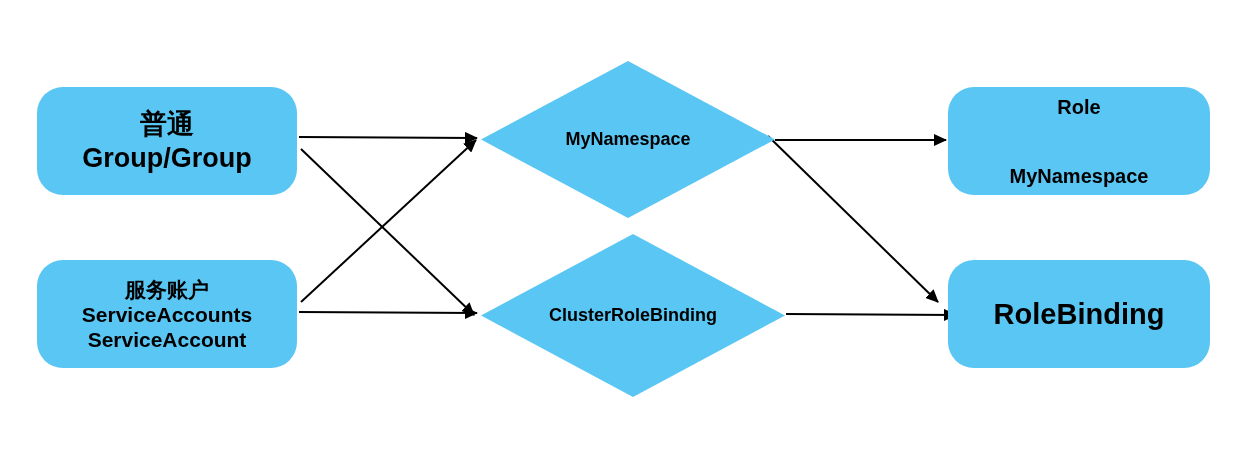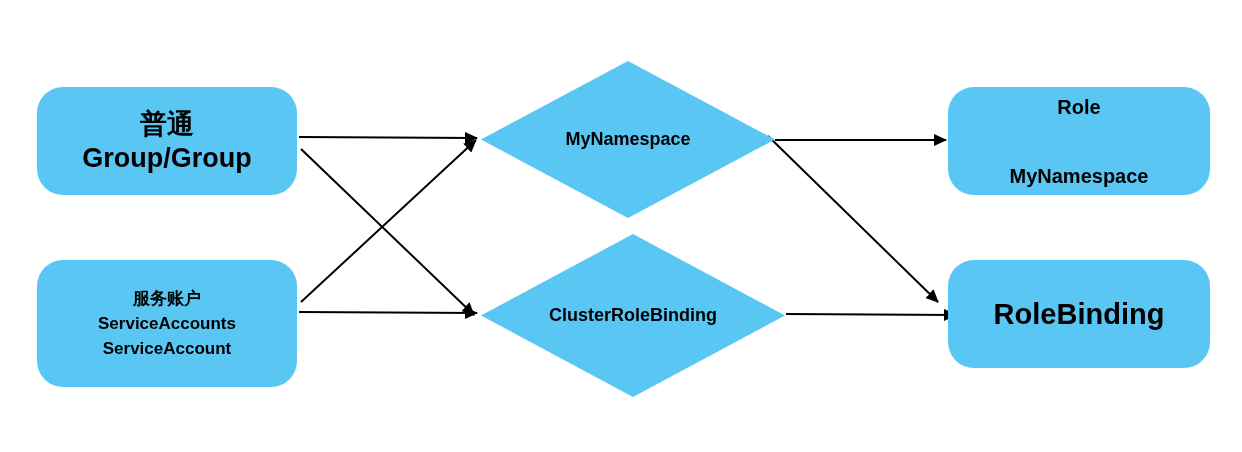--- a/index.html
+++ b/index.html
@@ -35,21 +35,21 @@
     flex-direction: column;
     align-items: center;
     justify-content: center;
     text-align: center;
     font-weight: 700;
   }
   .rounded { border-radius: 26px; }
   .diamond { clip-path: polygon(50% 0%, 100% 50%, 50% 100%, 0% 50%); }
 
   .node-user           { left: 37px;  top: 87px;  width: 260px; height: 108px; font-size: 27px; line-height: 34px; }
-  .node-serviceaccount { left: 37px;  top: 260px; width: 260px; height: 127px; font-size: 17px; line-height: 25px; }
+  .node-serviceaccount { left: 37px;  top: 260px; width: 260px; height: 108px; font-size: 21px; line-height: 25px; }
   .node-rolebinding    { left: 481px; top: 61px;  width: 294px; height: 157px; font-size: 18px; line-height: 23px; }
   .node-crb            { left: 481px; top: 234px; width: 304px; height: 163px; font-size: 18px; line-height: 23px; }
   .node-role           { left: 948px; top: 87px;  width: 262px; height: 108px; font-size: 20px; line-height: 34px; gap: 35px; }
   .node-clusterrole    { left: 948px; top: 260px; width: 262px; height: 108px; font-size: 29px; line-height: 34px; }
 </style>
 </head>
 <body>
 
 <div class="canvas">
 

